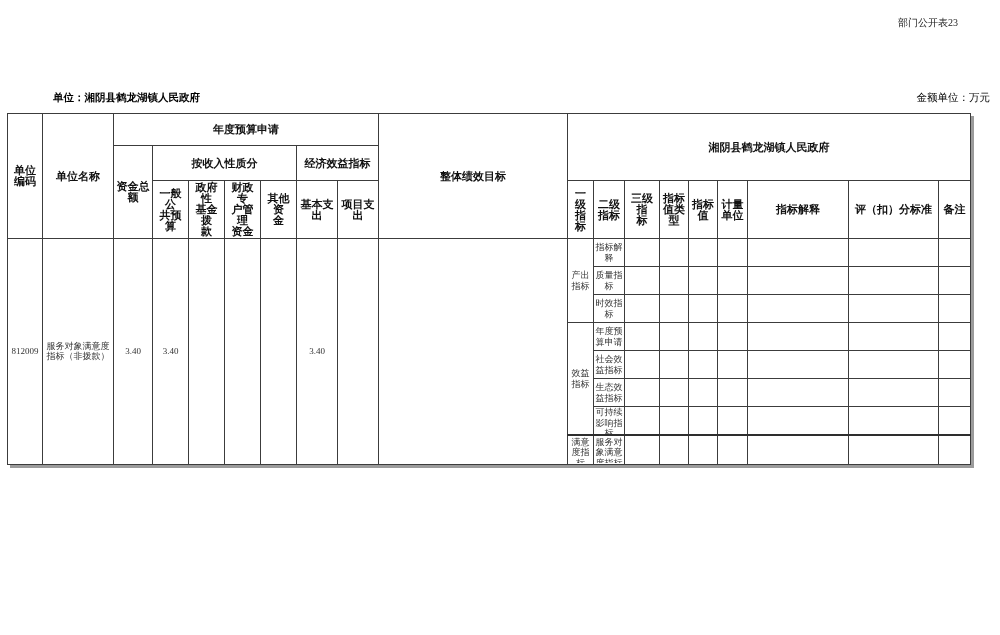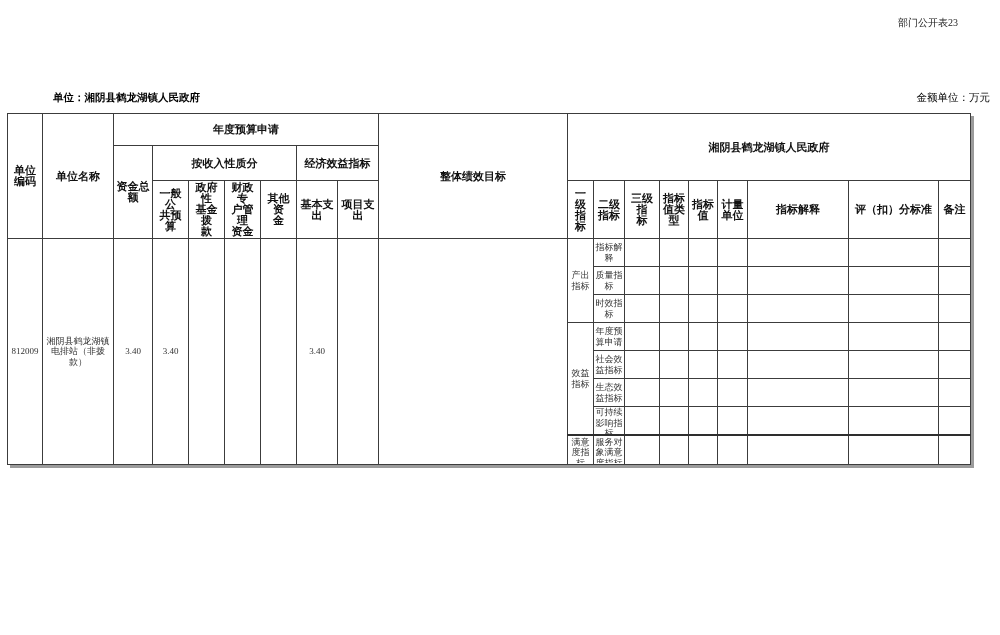--- a/index.html
+++ b/index.html
@@ -133,21 +133,21 @@
 值</th>
         <th>计量
 单位</th>
         <th>指标解释</th>
         <th>评（扣）分标准</th>
         <th>备注</th>
       </tr>
 
       <tr class="br">
         <td rowspan="8" class="txt-left">812009</td>
-        <td rowspan="8" class="txt-left">湘阴县鹤龙湖镇电排站（非拨款）</td>
+        <td rowspan="8" class="txt-left">服务对象满意度指标（非拨款）</td>
         <td rowspan="8" class="num">3.40</td>
         <td rowspan="8" class="num">3.40</td>
         <td rowspan="8" class="num"></td>
         <td rowspan="8" class="num"></td>
         <td rowspan="8" class="num"></td>
         <td rowspan="8" class="num">3.40</td>
         <td rowspan="8" class="num"></td>
         <td rowspan="8"></td>
         <td rowspan="3" class="ind">产出指标</td>
         <td class="ind">

